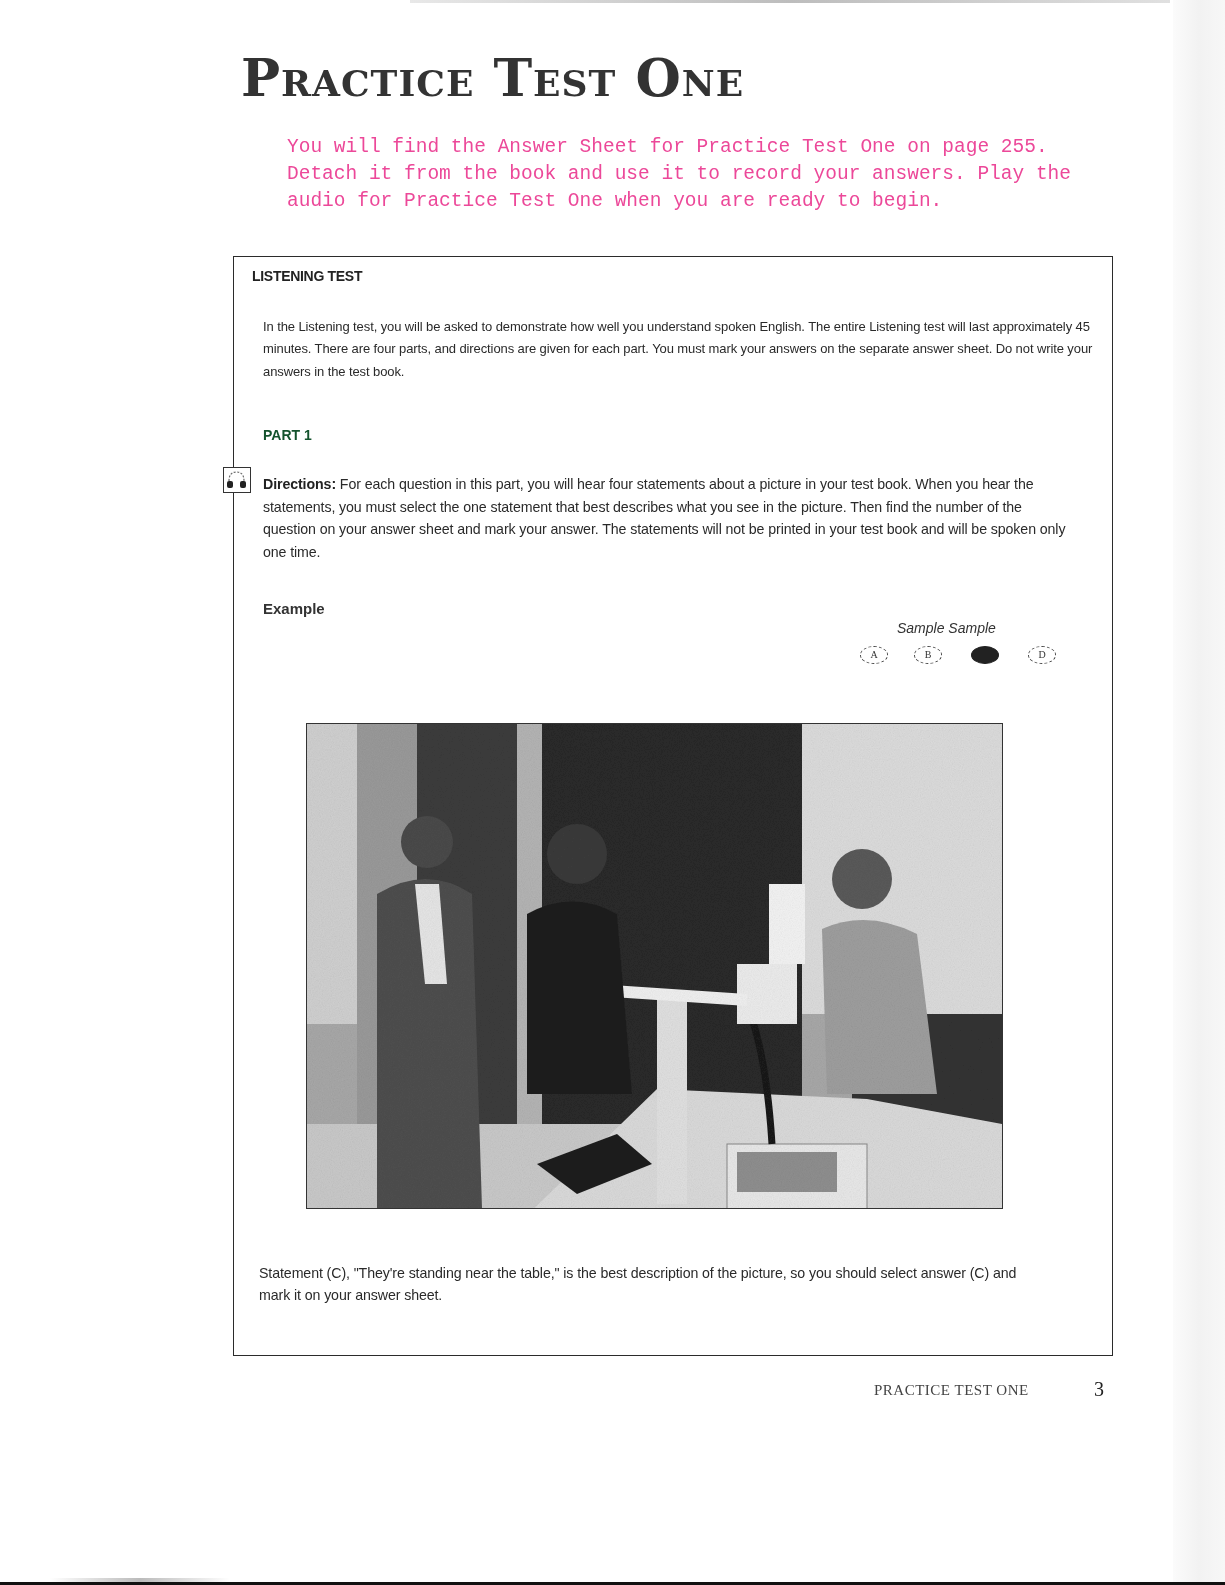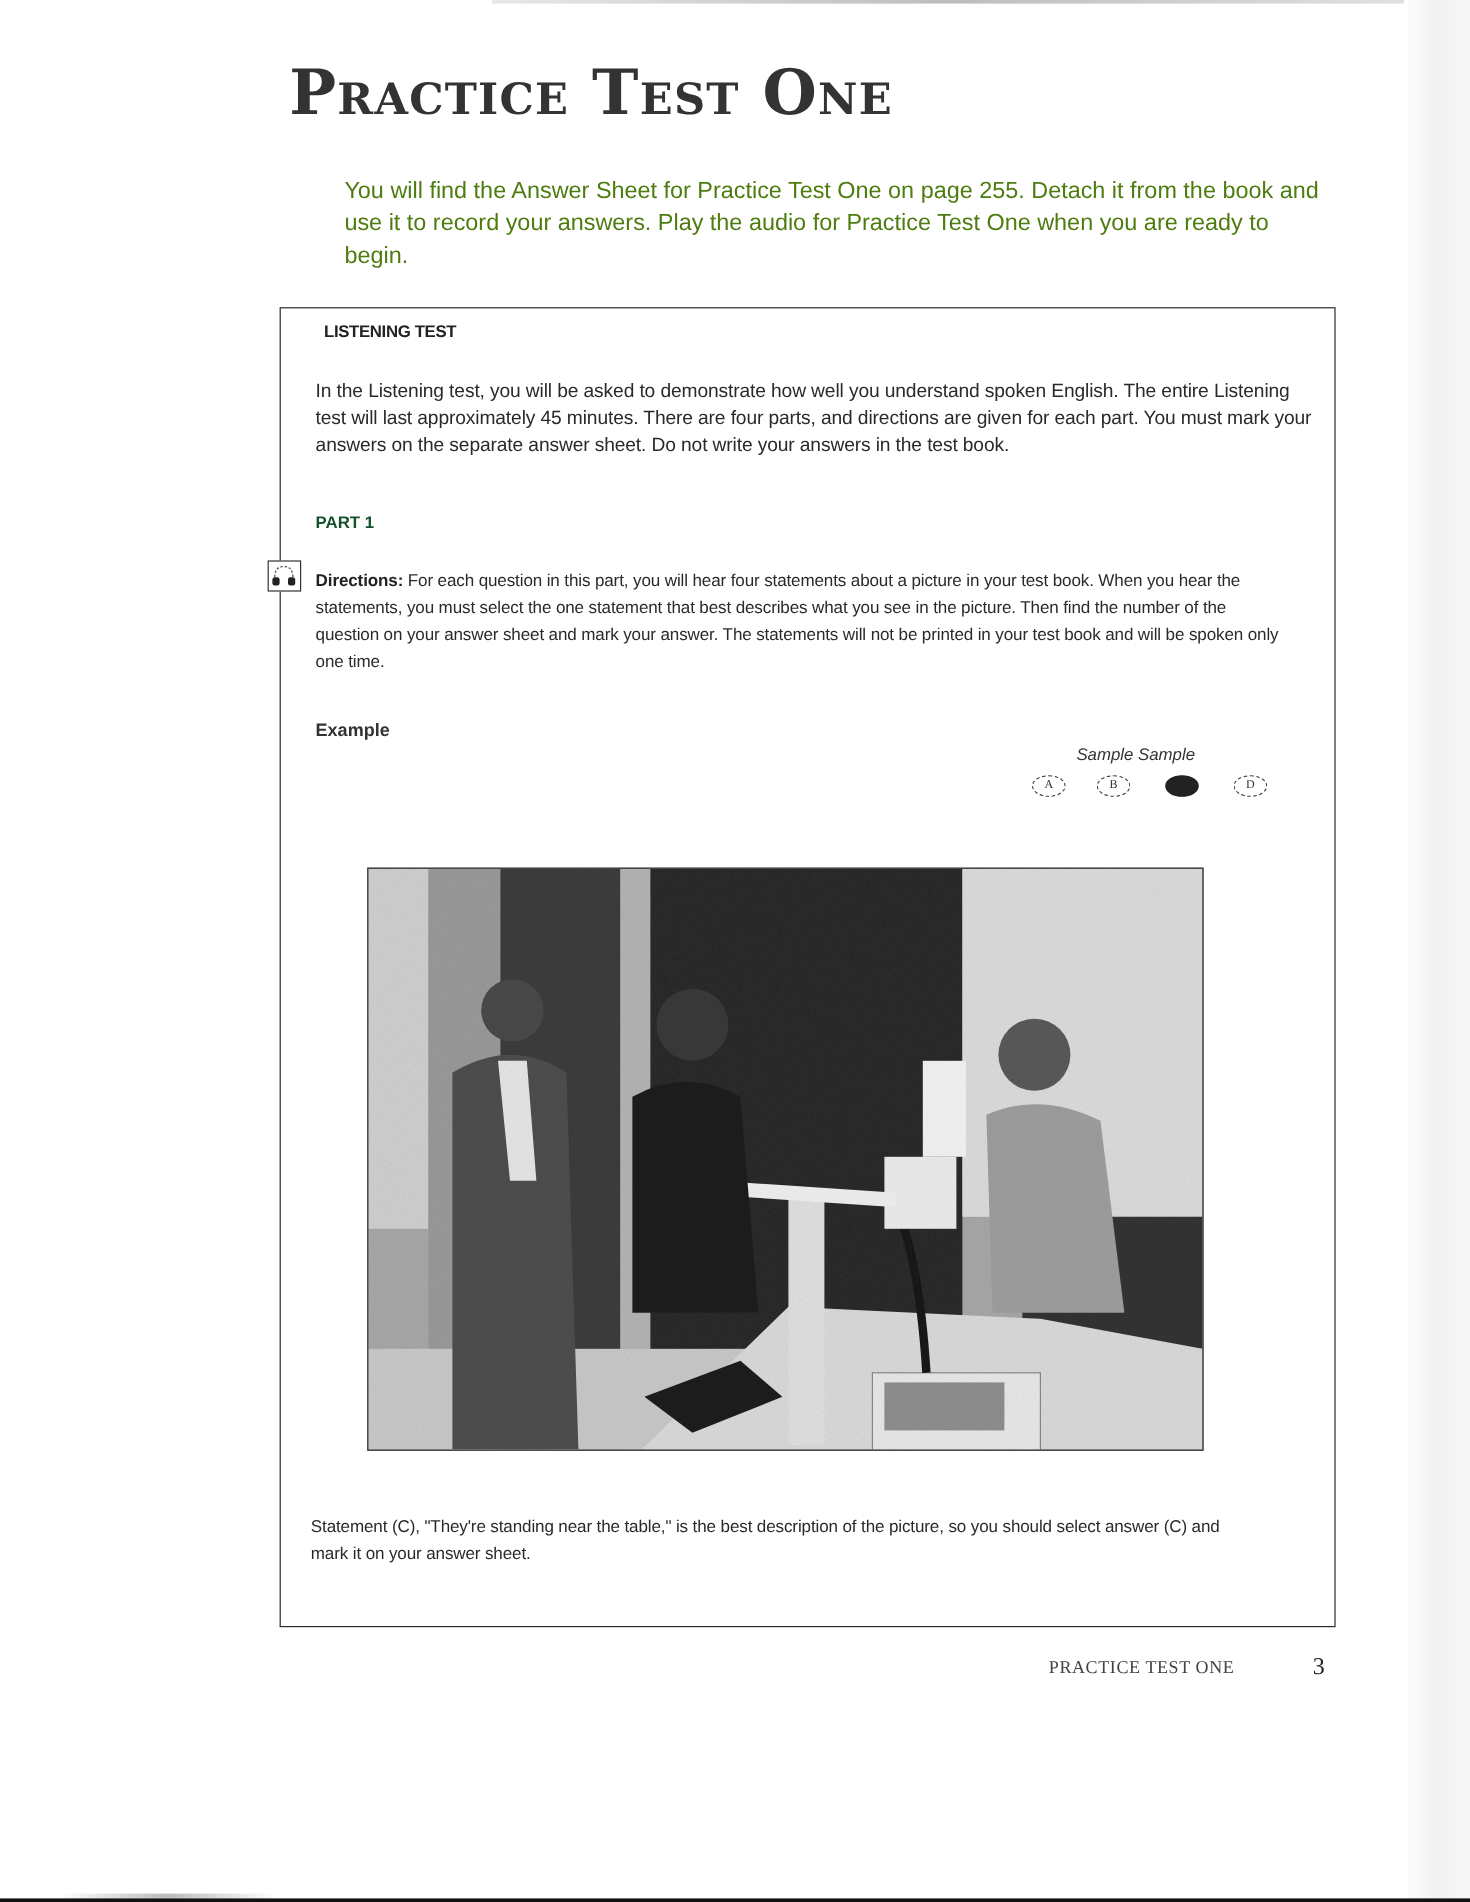--- a/index.html
+++ b/index.html
@@ -13,35 +13,35 @@
   .bottom-rule { position:absolute; left:0; bottom:0; width:1225px; height:3px; background:#111; }
   .bottom-smudge { position:absolute; left:50px; bottom:3px; width:180px; height:4px; background:linear-gradient(to right,#fff,#bbb,#fff); }
 
   .title {
     position:absolute; left:241px; top:48px;
     font-family:"DejaVu Serif", serif; font-weight:bold; color:#333;
     font-size:52px; letter-spacing:1px; font-variant:small-caps;
     line-height:60px; white-space:nowrap;
   }
   .intro {
-    position:absolute; left:287px; top:146px; width:820px;
-    font-family:Liberation Sans, sans-serif; font-size:19.5px; line-height:27px; color:#4d7c0f;
+    position:absolute; left:287px; top:134px; width:820px;
+    font-family:Liberation Mono, monospace; font-size:19.5px; line-height:27px; color:#ec4899;
   }
 
   .box {
     position:absolute; left:233px; top:256px; width:880px; height:1100px;
     border:1.5px solid #2b2b2b; box-sizing:border-box;
   }
   .sec-head {
-    position:absolute; left:270px; top:268px;
+    position:absolute; left:252px; top:268px;
     font-size:14px; font-weight:bold; letter-spacing:-0.3px; color:#222;
   }
   .para1 {
     position:absolute; left:263px; top:316px; width:835px;
-    font-size:16px; line-height:22.3px; color:#2a2a2a; letter-spacing:-0.1px;
+    font-size:13px; line-height:22.3px; color:#2a2a2a; letter-spacing:-0.1px;
   }
   .part-head {
     position:absolute; left:263px; top:427px;
     font-size:14px; font-weight:bold; color:#14532d;
   }
   .audio-icon {
     position:absolute; left:223px; top:467px; width:28px; height:26px;
     border:1.5px solid #333; background:#fff; box-sizing:border-box;
   }
   .audio-icon svg { display:block; }

